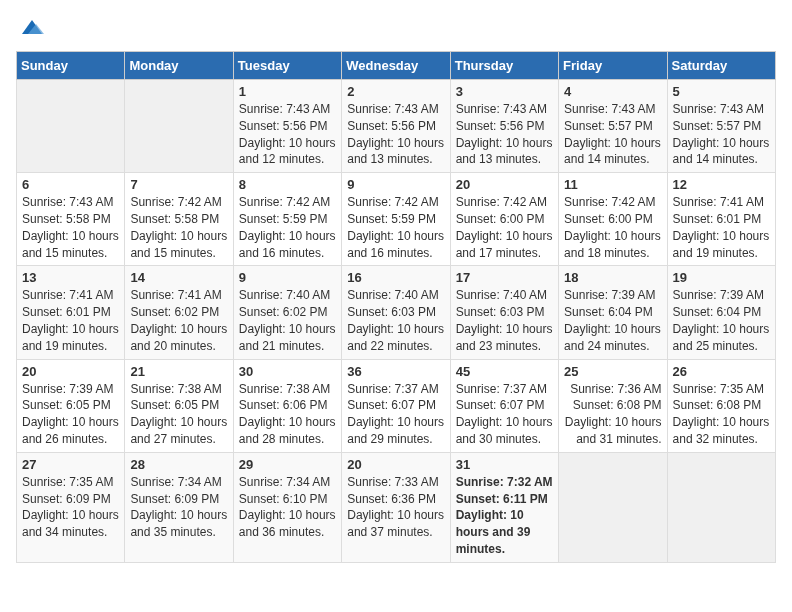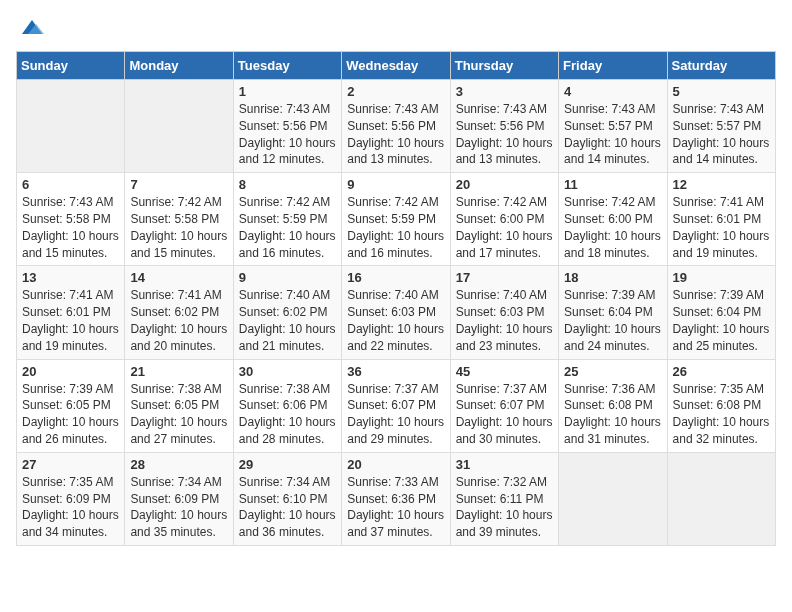--- a/index.html
+++ b/index.html
@@ -274,21 +274,21 @@
 Daylight: 10 hours and 29 minutes.</div>
         </td>
         <td>
           <span class="day-num">45</span>
           <div class="day-info" style="white-space: pre-line;">Sunrise: 7:37 AM
 Sunset: 6:07 PM
 Daylight: 10 hours and 30 minutes.</div>
         </td>
         <td>
           <span class="day-num">25</span>
-          <div class="day-info" style="white-space: pre-line;">Sunrise: 7:36 AM
+          <div class="day-info" style="white-space: pre-line; text-align: right;">Sunrise: 7:36 AM
 Sunset: 6:08 PM
 Daylight: 10 hours and 31 minutes.</div>
         </td>
         <td>
           <span class="day-num">26</span>
           <div class="day-info" style="white-space: pre-line;">Sunrise: 7:35 AM
 Sunset: 6:08 PM
 Daylight: 10 hours and 32 minutes.</div>
         </td>
       </tr>
@@ -312,21 +312,21 @@
 Daylight: 10 hours and 36 minutes.</div>
         </td>
         <td>
           <span class="day-num">20</span>
           <div class="day-info" style="white-space: pre-line;">Sunrise: 7:33 AM
 Sunset: 6:36 PM
 Daylight: 10 hours and 37 minutes.</div>
         </td>
         <td>
           <span class="day-num">31</span>
-          <div class="day-info" style="white-space: pre-line;">Sunrise: 7:32 AM
+          <div class="day-info" style="white-space: pre-line; font-weight: bold;">Sunrise: 7:32 AM
 Sunset: 6:11 PM
 Daylight: 10 hours and 39 minutes.</div>
         </td>
         <td class="empty"></td>
         <td class="empty"></td>
       </tr>
     </tbody>
 </table>
 
 </body></html>

